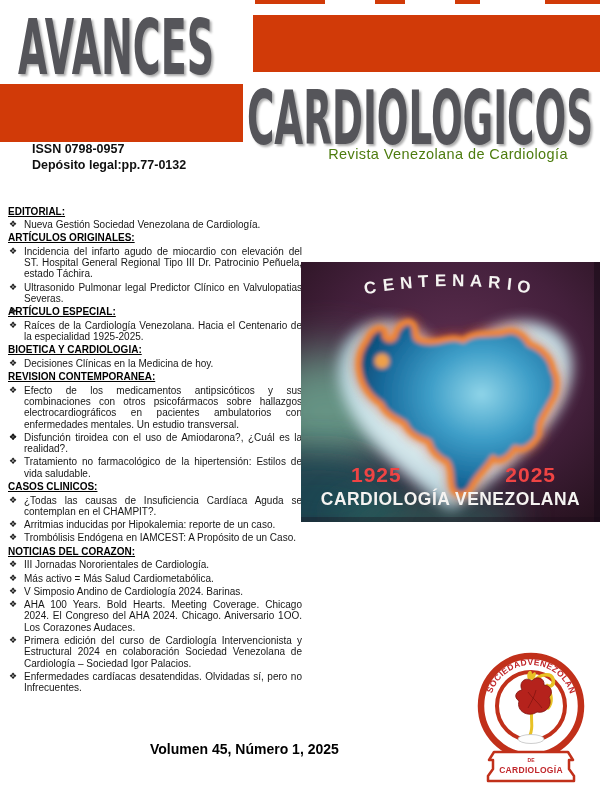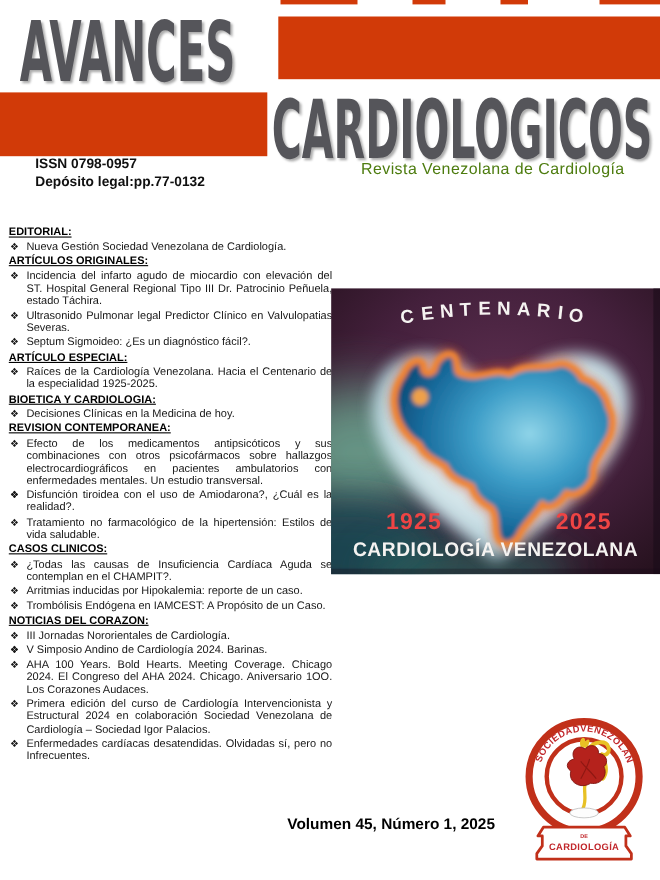--- a/index.html
+++ b/index.html
@@ -37,21 +37,21 @@
     color:#f5f3f1;font-weight:bold;font-size:17px;letter-spacing:6px;}
   .cent-title span{display:inline-block;}
   .year{position:absolute;top:201px;color:#ef4444;font-weight:bold;
     font-size:21px;letter-spacing:1px;}
   #year-left{left:50px;}
   #year-right{right:44px;}
   .cent-bottom{position:absolute;left:0;top:227px;width:100%;text-align:center;
     color:#f5f3f1;font-weight:bold;font-size:18px;letter-spacing:.5px;
     transform:scaleX(.97);}
   
-  #volume-line{position:absolute;left:150px;top:741px;width:300px;text-align:right;
+  #volume-line{position:absolute;left:150px;top:741px;width:300px;text-align:left;
     font-size:14px;font-weight:bold;color:#000;}
   #society-logo{position:absolute;left:466px;top:648px;}
   .logo-text{font-family:"Liberation Sans",sans-serif;font-weight:bold;fill:#c1272b;}
 </style>
 </head>
 <body>
 
 <div class="frag" style="left:255px;width:70px;"></div>
 <div class="frag" style="left:375px;width:30px;"></div>
 <div class="frag" style="left:455px;width:25px;"></div>
@@ -77,21 +77,21 @@
 
 <div id="toc">
     <div class="toc-heading">EDITORIAL:</div>
     <ul class="toc-ul">
       <li><span class="bullet">❖</span><span>Nueva Gestión Sociedad Venezolana de Cardiología.</span></li>
     </ul>
     <div class="toc-heading">ARTÍCULOS ORIGINALES:</div>
     <ul class="toc-ul">
       <li><span class="bullet">❖</span><span>Incidencia del infarto agudo de miocardio con elevación del ST. Hospital General Regional Tipo III Dr. Patrocinio Peñuela, estado Táchira.</span></li>
       <li><span class="bullet">❖</span><span>Ultrasonido Pulmonar legal Predictor Clínico en Valvulopatias Severas.</span></li>
-      <li><span class="bullet">❖</span><span>Septum Sigmoideo: ¿Es un diagnóstico fácil?.</span></li>
+      <li><span class="bullet">❖</span></li>
     </ul>
     <div class="toc-heading">ARTÍCULO ESPECIAL:</div>
     <ul class="toc-ul">
       <li><span class="bullet">❖</span><span>Raíces de la Cardiología Venezolana.  Hacia el Centenario de la especialidad 1925-2025.</span></li>
     </ul>
     <div class="toc-heading">BIOETICA Y CARDIOLOGIA:</div>
     <ul class="toc-ul">
       <li><span class="bullet">❖</span><span>Decisiones Clínicas en la Medicina de hoy.</span></li>
     </ul>
     <div class="toc-heading">REVISION CONTEMPORANEA:</div>
@@ -103,21 +103,21 @@
     </ul>
     <div class="toc-heading">CASOS CLINICOS:</div>
     <ul class="toc-ul">
       <li><span class="bullet">❖</span><span>¿Todas las causas de Insuficiencia Cardíaca Aguda se contemplan en el CHAMPIT?.</span></li>
       <li><span class="bullet">❖</span><span>Arritmias inducidas por Hipokalemia: reporte de un caso.</span></li>
       <li><span class="bullet">❖</span><span>Trombólisis Endógena en IAMCEST: A Propósito de un Caso.</span></li>
     </ul>
     <div class="toc-heading">NOTICIAS DEL CORAZON:</div>
     <ul class="toc-ul">
       <li><span class="bullet">❖</span><span>III Jornadas Nororientales de Cardiología.</span></li>
-      <li><span class="bullet">❖</span></li>
+      <li><span class="bullet">❖</span><span>Más activo = Más Salud Cardiometabólica.</span></li>
       <li><span class="bullet">❖</span><span>V Simposio Andino de Cardiología 2024. Barinas.</span></li>
       <li><span class="bullet">❖</span><span>AHA 100 Years. Bold Hearts. Meeting Coverage. Chicago 2024.  El Congreso del AHA 2024. Chicago. Aniversario 1OO. Los Corazones Audaces.</span></li>
       <li><span class="bullet">❖</span><span>Primera edición del curso de Cardiología Intervencionista y Estructural 2024 en colaboración Sociedad Venezolana de Cardiología – Sociedad Igor Palacios.</span></li>
       <li><span class="bullet">❖</span><span>Enfermedades cardíacas desatendidas. Olvidadas sí, pero no Infrecuentes.</span></li>
     </ul>
   </div>
 
 <div id="centenario">
   <svg width="299" height="260" viewBox="0 0 299 260">
     <defs>

